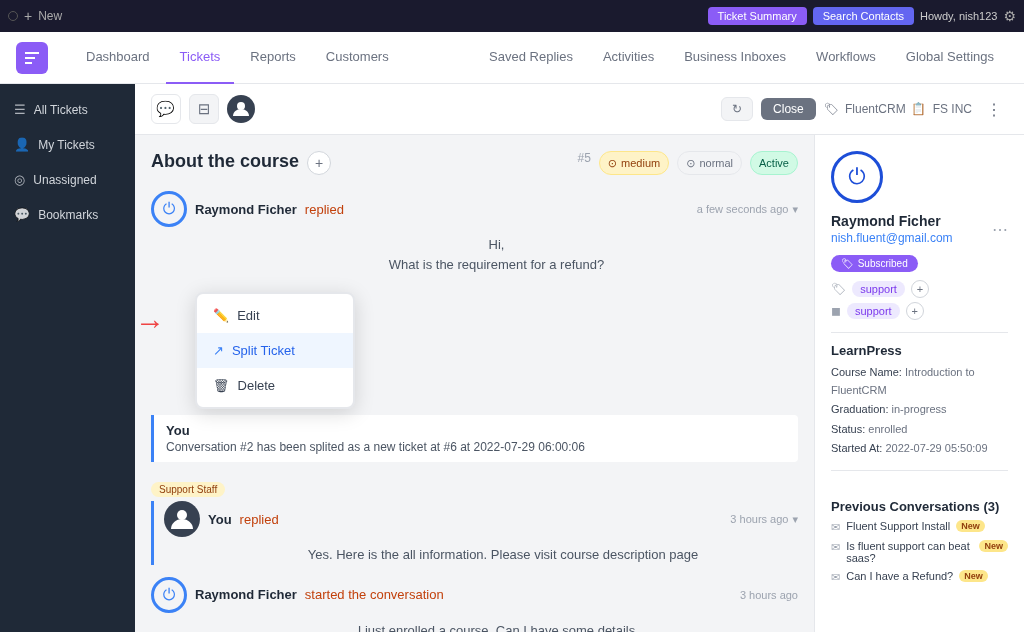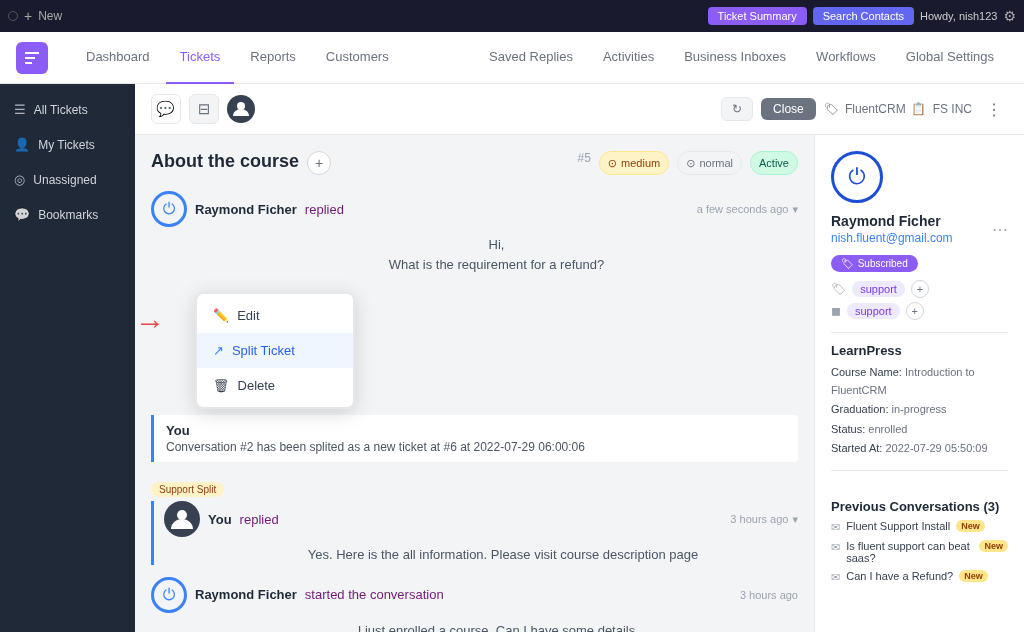--- a/index.html
+++ b/index.html
@@ -56,21 +56,21 @@
     .badge-medium { background: #fef3c7; color: #92400e; border: 1px solid #fde68a; }
     .badge-normal { background: #f3f4f6; color: #6b7280; border: 1px solid #e5e7eb; }
     .badge-active { background: #d1fae5; color: #065f46; border: 1px solid #a7f3d0; }
 
     
     .message-block { margin-bottom: 16px; }
     .message-header { display: flex; align-items: center; gap: 8px; margin-bottom: 8px; }
     .message-avatar { width: 36px; height: 36px; border-radius: 50%; background: #3b82f6; display: flex; align-items: center; justify-content: center; color: white; font-size: 16px; flex-shrink: 0; }
     .message-avatar-dark { background: #374151; overflow: hidden; }
     .message-sender { font-weight: 600; color: #1f2937; font-size: 13px; }
-    .message-action { color: #701a75; font-size: 13px; font-weight: normal; }
+    .message-action { color: #c2410c; font-size: 13px; font-weight: normal; }
     .message-time { color: #9ca3af; font-size: 11px; margin-left: auto; display: flex; align-items: center; gap: 4px; }
     .message-body { margin-left: 44px; color: #4b5563; font-size: 13px; line-height: 1.5; text-align: center; }
     .dropdown-menu { position: absolute; right: 0; top: 10px; background: white; border: 1px solid #e5e7eb; border-radius: 8px; box-shadow: 0 4px 20px rgba(0,0,0,0.15); min-width: 160px; z-index: 10; padding: 4px 0; }
     .dropdown-item { padding: 10px 16px; display: flex; align-items: center; gap: 8px; cursor: pointer; font-size: 13px; color: #374151; }
     .dropdown-item.active { background: #eff6ff; color: #2563eb; font-weight: 500; }
     .support-staff-badge { display: inline-block; background: #fef3c7; color: #92400e; font-size: 10px; padding: 2px 8px; border-radius: 12px; margin: 8px 0 4px 0; font-weight: 500; }
 
     
     .right-panel { width: 210px; background: white; border-left: 1px solid #e5e7eb; padding: 16px; overflow-y: auto; flex-shrink: 0; }
     .contact-name { font-weight: 600; font-size: 14px; color: #1f2937; }
@@ -240,21 +240,21 @@
 
         
         <div style="margin-bottom:12px;">
           <div style="background:white; border-left:3px solid #3b82f6; padding:8px 12px; border-radius:0 4px 4px 0;">
             <span style="font-weight:600; font-size:13px; color:#1f2937;">You</span>
             <div style="font-size:12px; color:#4b5563; margin-top:2px;">Conversation #2 has been splited as a new ticket at #6 at 2022-07-29 06:00:06</div>
           </div>
         </div>
 
         
-        <div class="support-staff-badge">Support Split</div>
+        <div class="support-staff-badge">Support Staff</div>
 
         
         <div style="border-left:3px solid #3b82f6; padding-left:10px; margin-bottom:12px;">
           <div class="message-header">
             <div class="message-avatar message-avatar-dark">
               <svg width="28" height="28" viewBox="0 0 28 28" fill="white">
                   <circle cx="14" cy="10" r="5"></circle>
                   <path d="M3 24c0-5.5 5-10 11-10s11 4.5 11 10" fill="white"></path>
                 </svg>
             </div>

